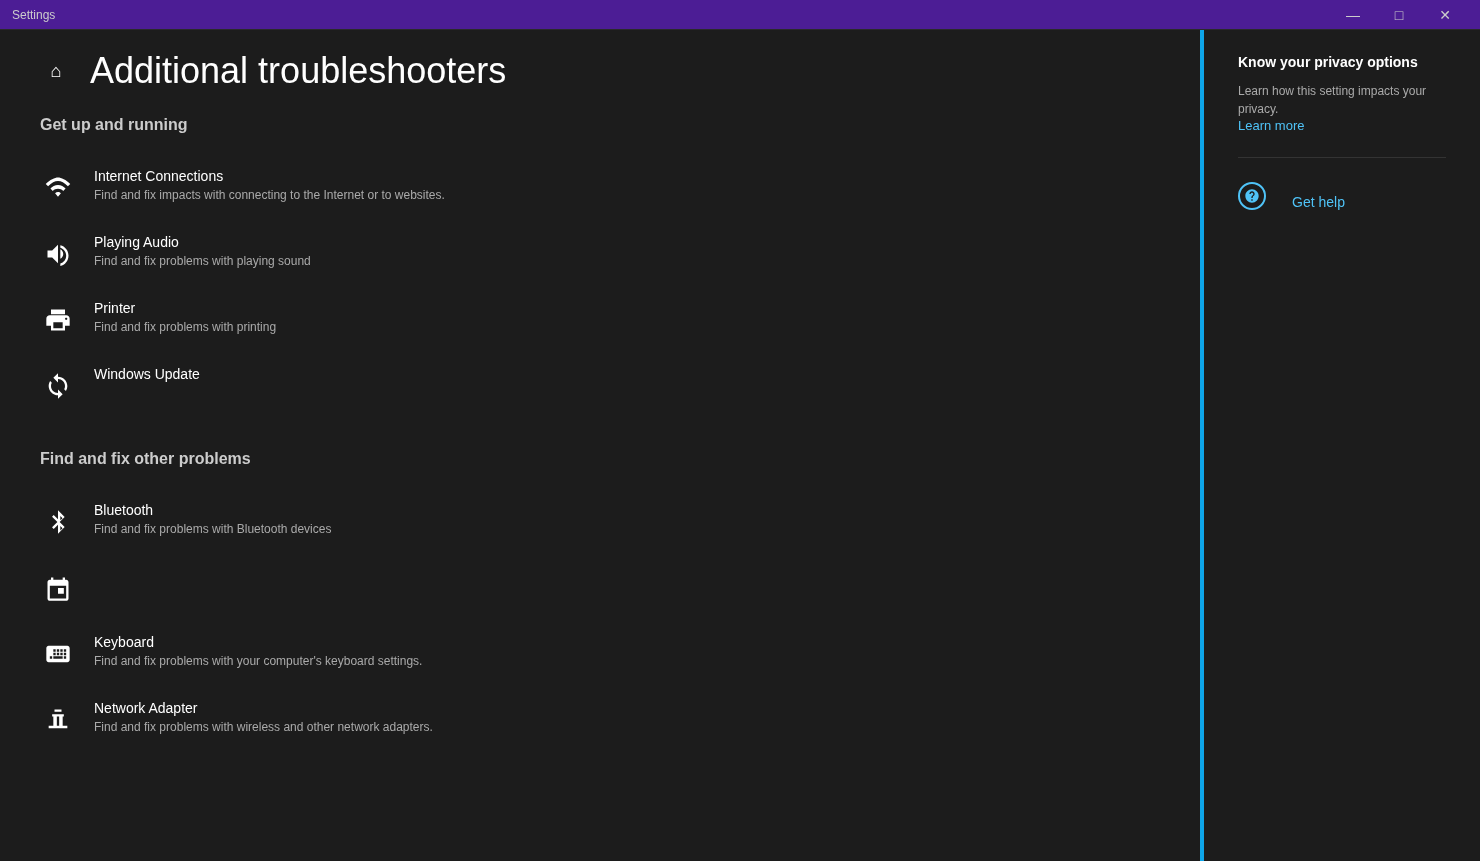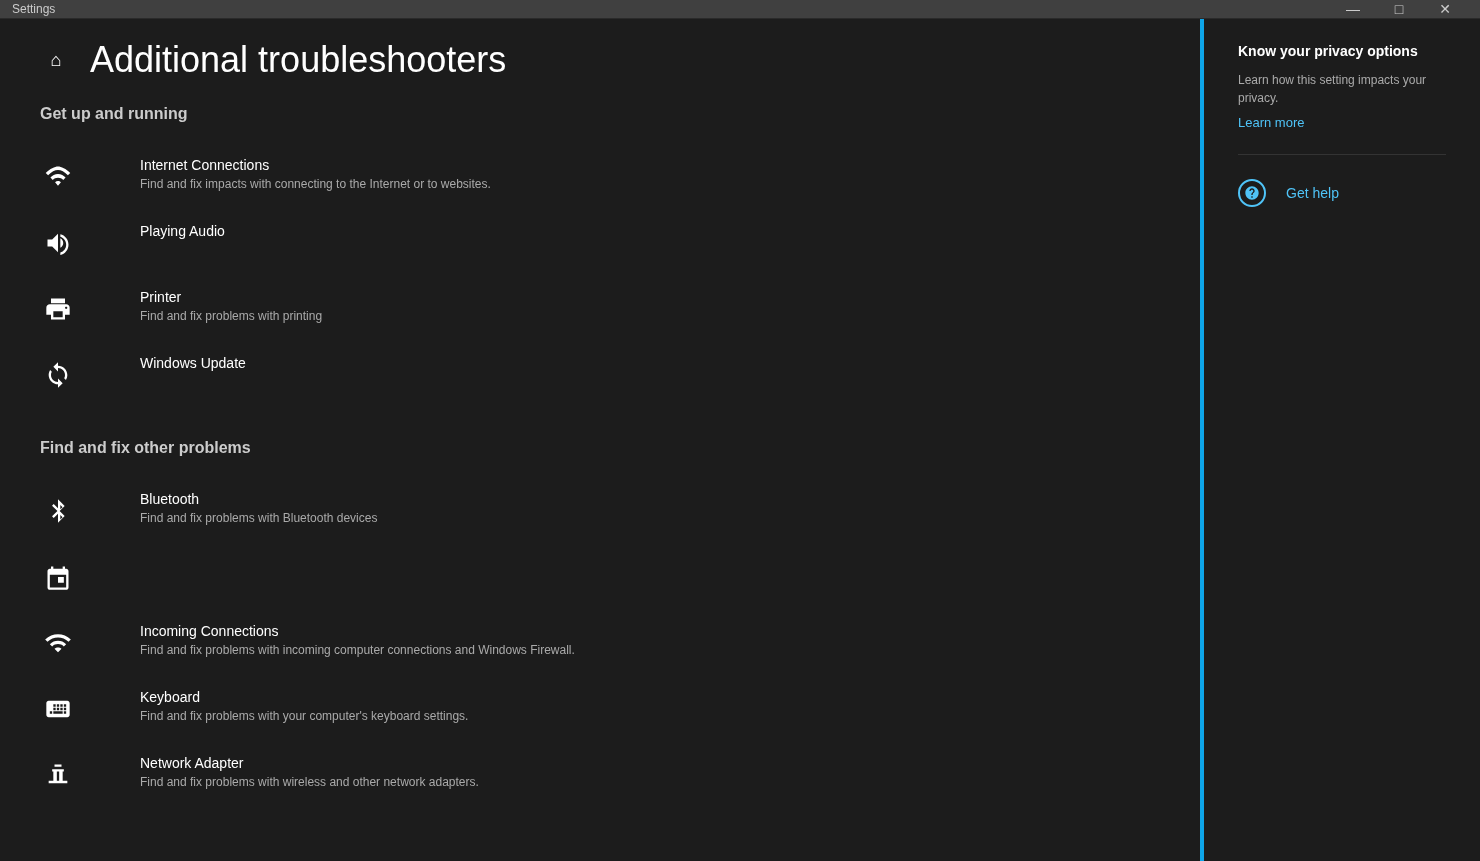--- a/index.html
+++ b/index.html
@@ -12,22 +12,22 @@
       overflow: hidden;
     }
     .window {
       width: 100%;
       height: 100%;
       background: #1c1c1c;
       display: flex;
       flex-direction: column;
     }
     .titlebar {
-      background: #404040;
-      height: 19px;
+      background: #4c1d95;
+      height: 30px;
       display: flex;
       align-items: center;
       padding: 0 12px;
       flex-shrink: 0;
       border-bottom: 1px solid #2a2a2a;
       user-select: none;
     }
     .titlebar-title {
       font-size: 12px;
       color: #ccc;
@@ -109,21 +109,21 @@
       align-items: center;
       justify-content: center;
       flex-shrink: 0;
       margin-top: 2px;
     }
     .item-icon svg {
       width: 28px;
       height: 28px;
       fill: #fff;
     }
-    .item-text { flex: 1; margin-left: 46px; }
+    .item-text { flex: 1; }
     .item-name {
       font-size: 14px;
       font-weight: 500;
       color: #fff;
       margin-bottom: 3px;
     }
     .item-desc {
       font-size: 12px;
       color: #aaa;
       line-height: 1.4;
@@ -137,34 +137,34 @@
     .sidebar-section-title {
       font-size: 14px;
       font-weight: 600;
       color: #fff;
       margin-bottom: 12px;
     }
     .sidebar-desc {
       font-size: 12px;
       color: #aaa;
       line-height: 1.5;
-      margin-bottom: 8px;
+      margin-bottom: 0;
     }
     .sidebar-link {
       color: #4fc3f7;
       font-size: 13px;
       cursor: pointer;
       text-decoration: none;
       display: block;
       margin-bottom: 24px;
     }
     .get-help-btn {
       display: flex;
-      align-items: center;
-      gap: 20px;
+      align-items: flex-end;
+      gap: 26px;
       cursor: pointer;
       color: #4fc3f7;
       font-size: 14px;
       margin-top: 8px;
     }
     .get-help-icon {
       width: 28px;
       height: 28px;
       border-radius: 50%;
       border: 2px solid #4fc3f7;
@@ -221,20 +221,21 @@
         </div>
 
         <div class="troubleshooter-item">
           <div class="item-icon">
             <svg viewBox="0 0 24 24" xmlns="http://www.w3.org/2000/svg">
               <path d="M3 9v6h4l5 5V4L7 9H3zm13.5 3c0-1.8-1-3.3-2.5-4.1v8.2c1.5-.8 2.5-2.3 2.5-4.1zm-2.5-7.4v2.1c2.9.9 5 3.5 5 6.7s-2.1 5.8-5 6.7v2.1c4-.9 7-4.5 7-8.8s-3-7.9-7-8.8z"></path>
             </svg>
           </div>
           <div class="item-text">
             <div class="item-name">Playing Audio</div>
+            <div class="item-desc">Find and fix problems with playing sound</div>
           </div>
         </div>
 
         <div class="troubleshooter-item">
           <div class="item-icon">
             <svg viewBox="0 0 24 24" xmlns="http://www.w3.org/2000/svg">
               <path d="M19 8H5c-1.7 0-3 1.3-3 3v6h4v4h12v-4h4v-6c0-1.7-1.3-3-3-3zm-3 11H8v-5h8v5zm3-7c-.6 0-1-.4-1-1s.4-1 1-1 1 .4 1 1-.4 1-1 1zm-1-9H6v4h12V3z"></path>
             </svg>
           </div>
           <div class="item-text">
@@ -271,31 +272,20 @@
         </div>
 
         <div class="troubleshooter-item">
           <div class="item-icon">
             <svg viewBox="0 0 24 24" xmlns="http://www.w3.org/2000/svg">
               <path d="M17 12h-5v5h5v-5zm-1-9v2H8V3H6v2H5C3.9 5 3 5.9 3 7v14c0 1.1.9 2 2 2h14c1.1 0 2-.9 2-2V7c0-1.1-.9-2-2-2h-1V3h-2zm3 18H5V10h14v11z"></path>
             </svg>
           </div>
         </div>
 
-        <div class="troubleshooter-item">
-          <div class="item-icon">
-            <svg viewBox="0 0 24 24" xmlns="http://www.w3.org/2000/svg">
-              <path d="M1 9l2 2c4.97-4.97 13.03-4.97 18 0l2-2C16.93 2.93 7.08 2.93 1 9zm8 8l3 3 3-3c-1.65-1.66-4.34-1.66-6 0zm-4-4l2 2c2.76-2.76 7.24-2.76 10 0l2-2C15.14 9.14 8.87 9.14 5 13z"></path>
-            </svg>
-          </div>
-          <div class="item-text">
-            <div class="item-name">Incoming Connections</div>
-            <div class="item-desc">Find and fix problems with incoming computer connections and Windows Firewall.</div>
-          </div>
-        </div>
 
         <div class="troubleshooter-item">
           <div class="item-icon">
             <svg viewBox="0 0 24 24" xmlns="http://www.w3.org/2000/svg">
               <path d="M20 5H4c-1.1 0-2 .9-2 2v10c0 1.1.9 2 2 2h16c1.1 0 2-.9 2-2V7c0-1.1-.9-2-2-2zm-9 3h2v2h-2V8zm0 3h2v2h-2v-2zM8 8h2v2H8V8zm0 3h2v2H8v-2zm-1 5H5v-2h2v2zm9 0H8v-2h8v2zm0-3h-2v-2h2v2zm0-3h-2V8h2v2zm3 6h-2v-2h2v2zm0-3h-2v-2h2v2zm0-3h-2V8h2v2z"></path>
             </svg>
           </div>
           <div class="item-text">
             <div class="item-name">Keyboard</div>
             <div class="item-desc">Find and fix problems with your computer's keyboard settings.</div>

